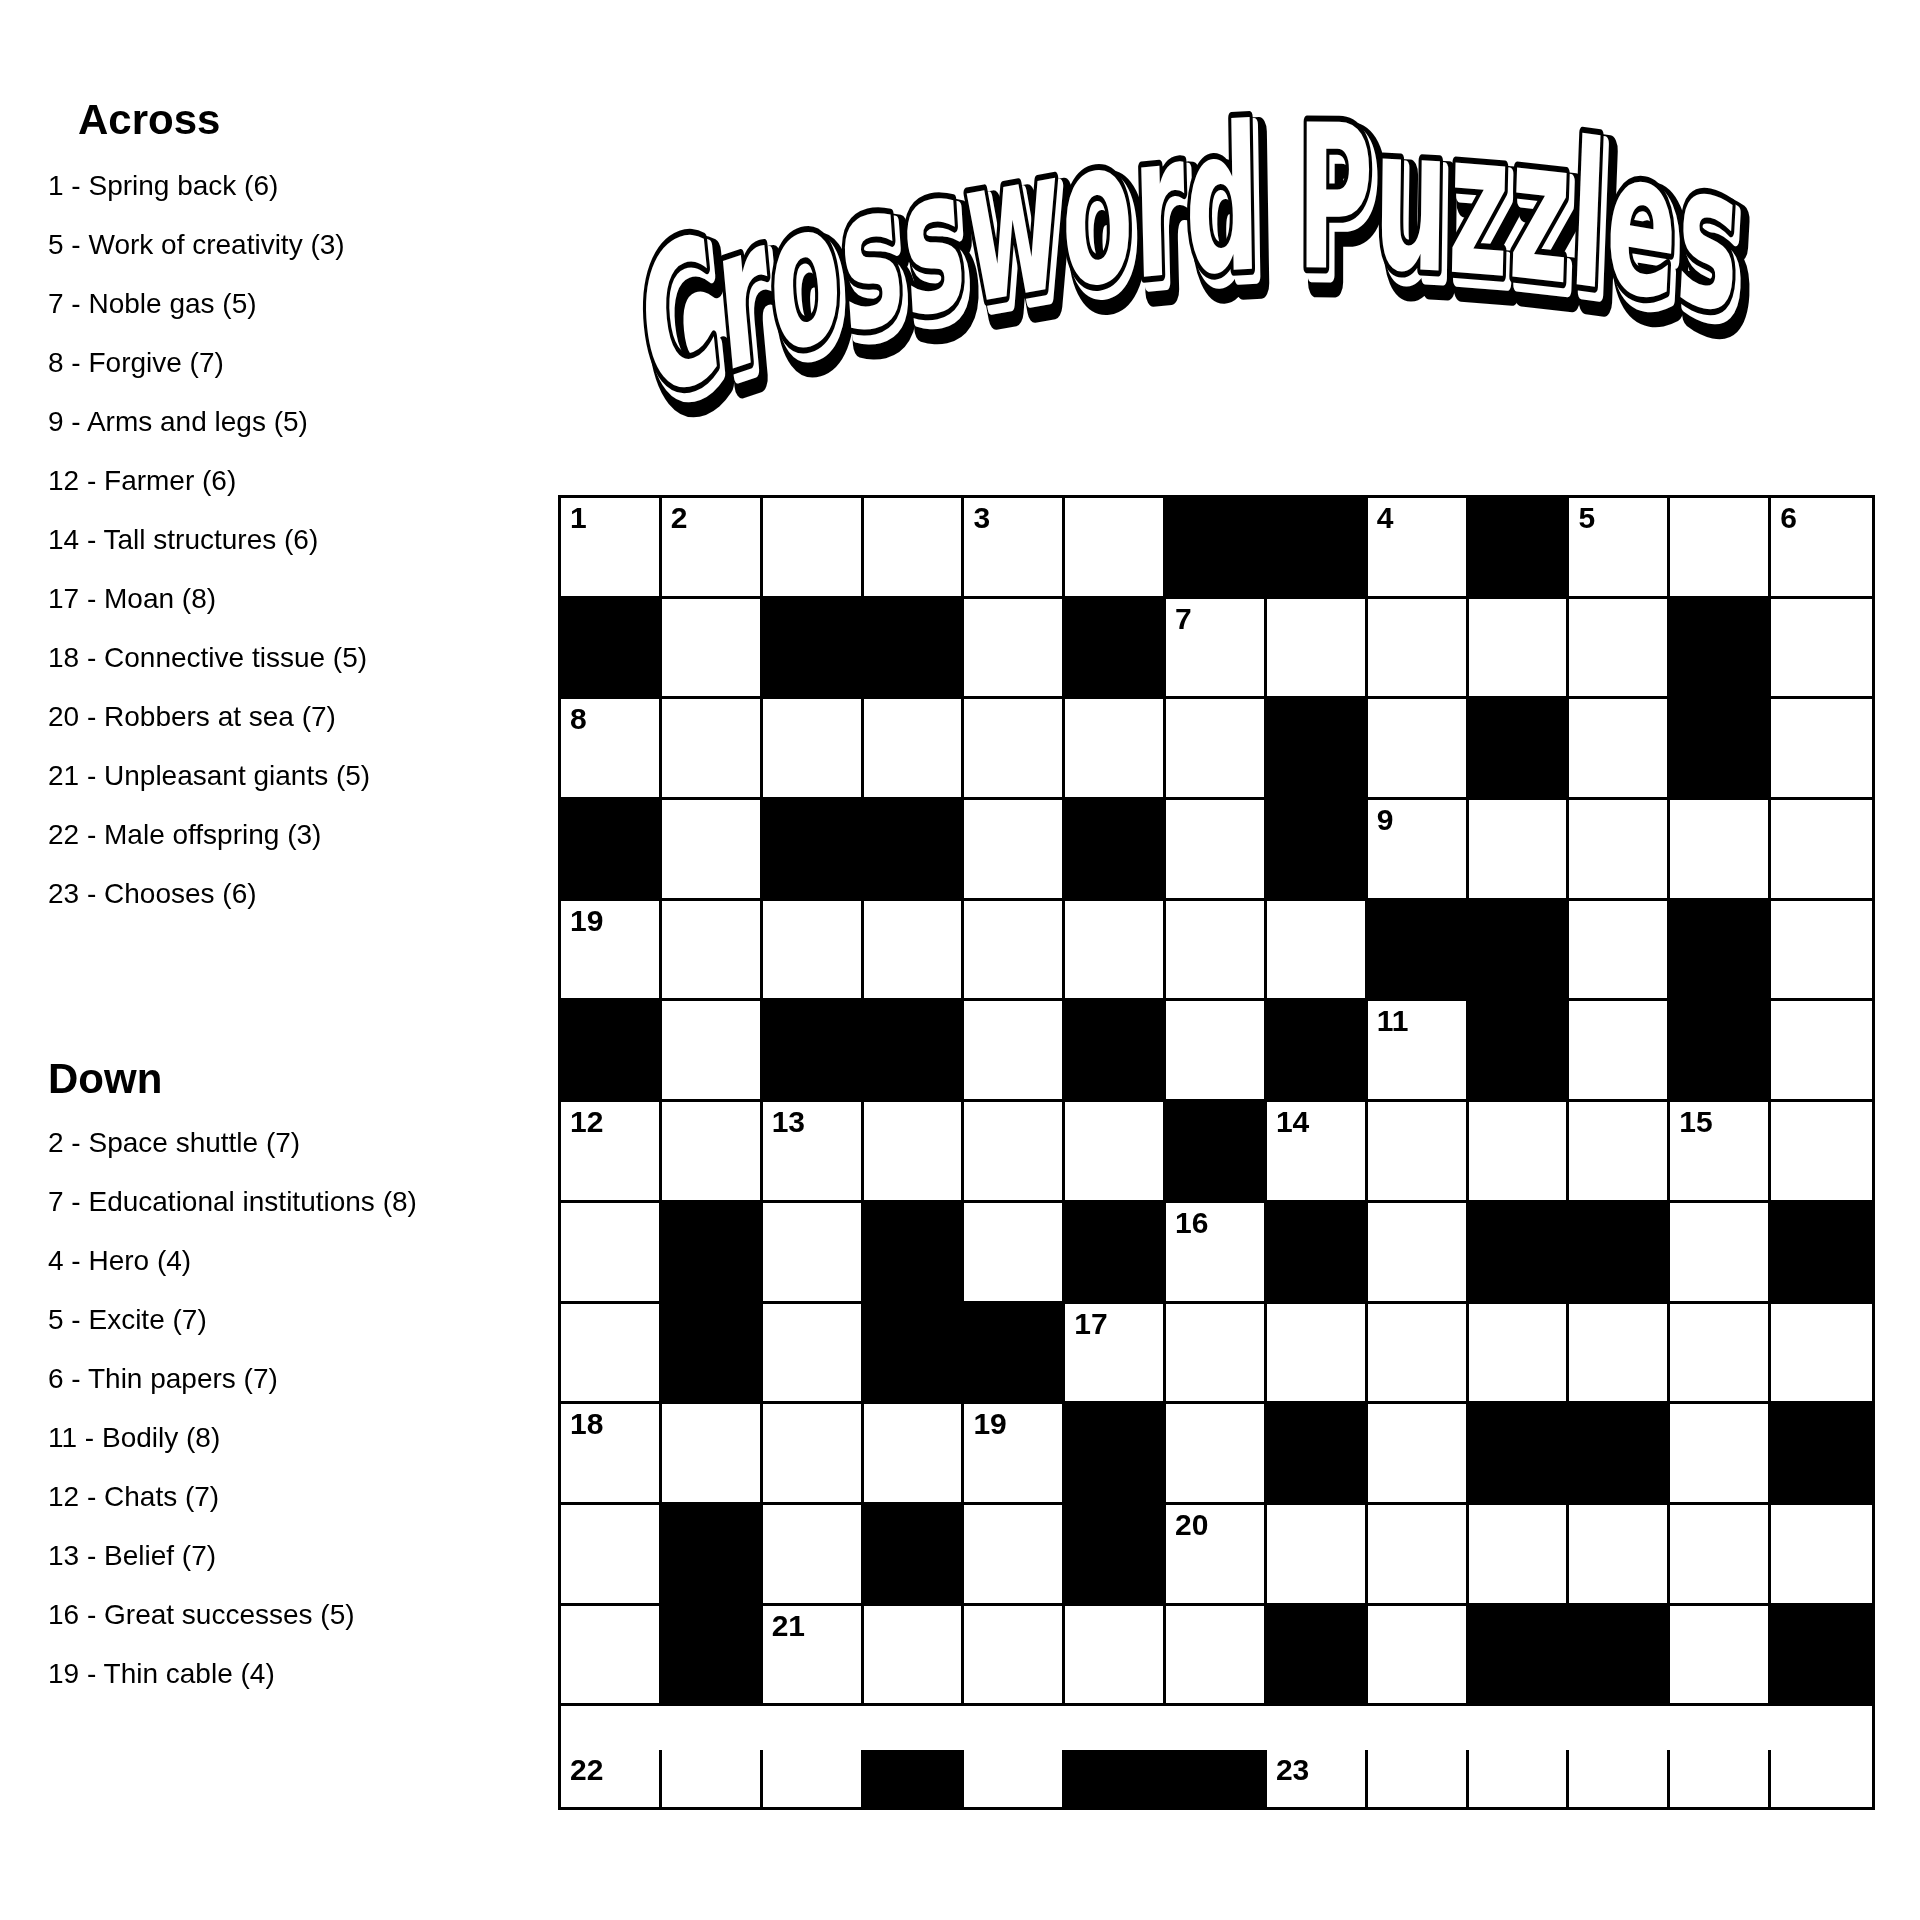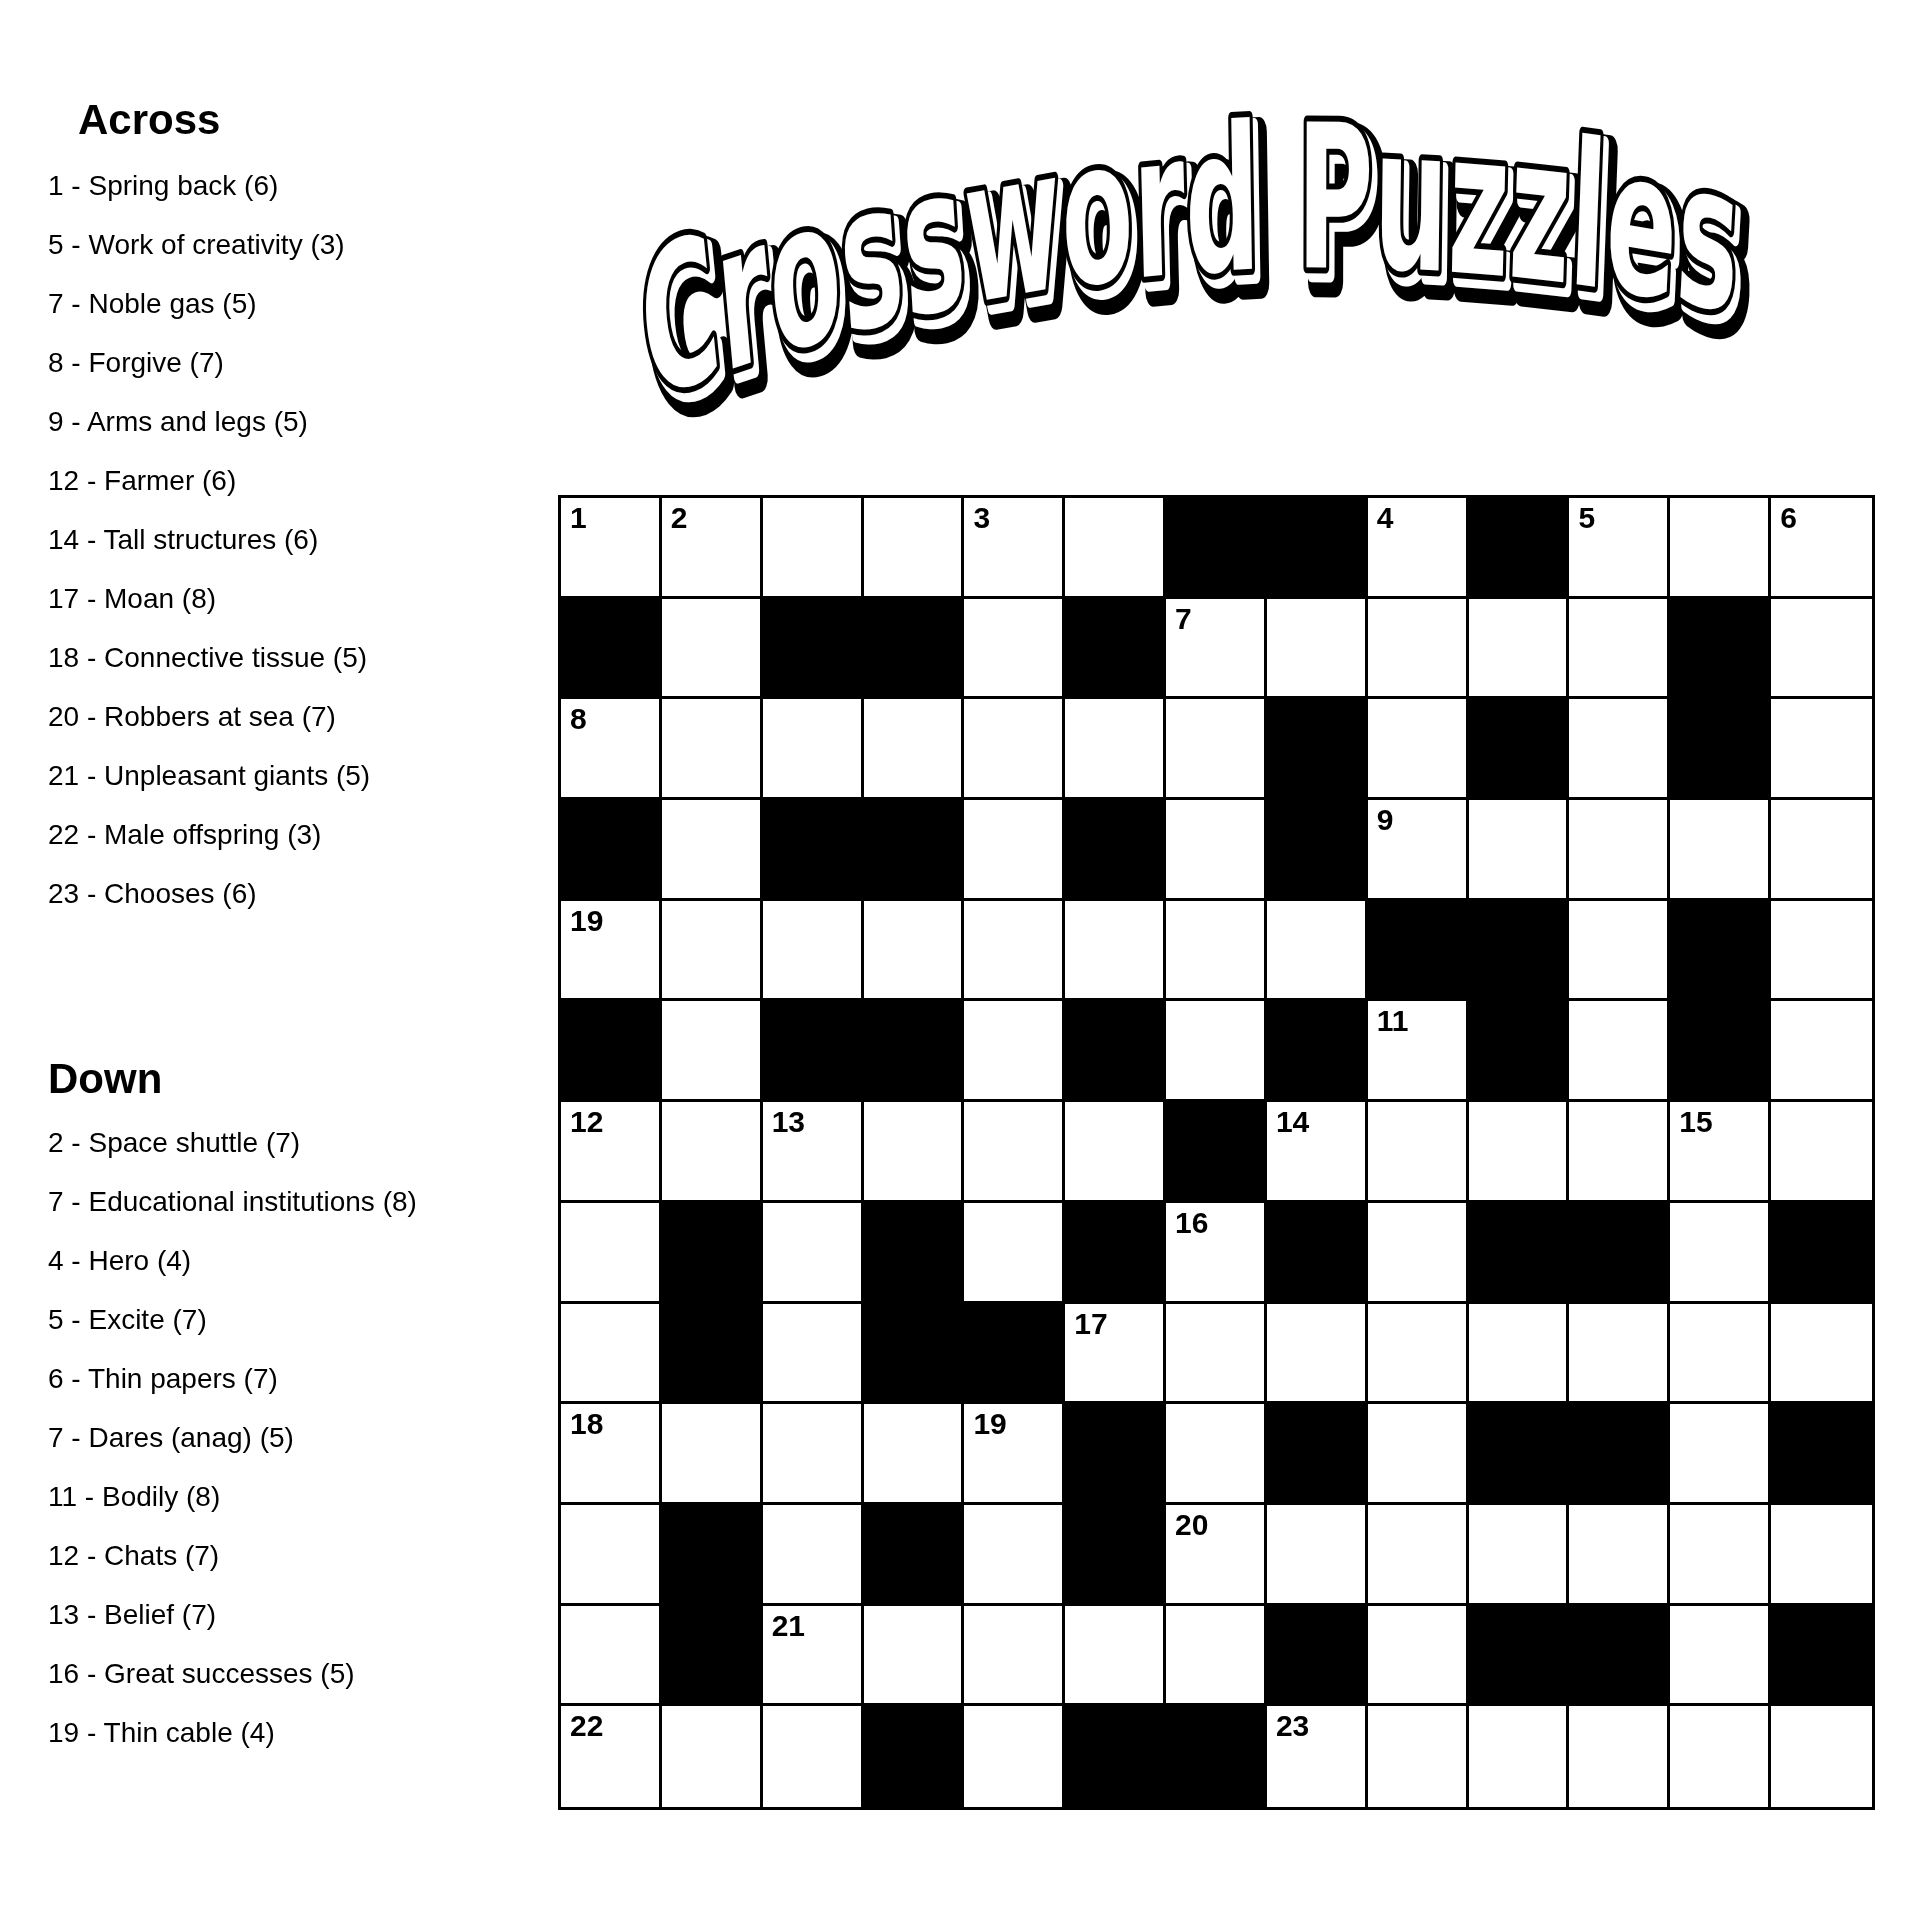--- a/index.html
+++ b/index.html
@@ -94,21 +94,21 @@
   }
   .cell {
     position: relative;
     box-sizing: border-box;
     background: #ffffff;
     border-right: 3px solid #000000;
     border-bottom: 3px solid #000000;
   }
   .cell.black { background: #000000; }
   .cell.last-col { border-right: none; }
-  .cell.last-row { border-bottom: none; }
+  .cell.last-row { border-bottom: none; margin-top: 44px; }
   .num {
     position: absolute;
     top: 5px;
     left: 9px;
     font-size: 30px;
     font-weight: bold;
     line-height: 1;
     color: #000000;
   }
 </style>
@@ -149,21 +149,20 @@
     <div class="clue">23 - Chooses (6)</div>
   </div>
 
 <div class="heading" id="down-head">Down</div>
 <div class="clues" id="down-list">
     <div class="clue">2 - Space shuttle (7)</div>
     <div class="clue">7 - Educational institutions (8)</div>
     <div class="clue">4 - Hero (4)</div>
     <div class="clue">5 - Excite (7)</div>
     <div class="clue">6 - Thin papers (7)</div>
-    <div class="clue">7 - Dares (anag) (5)</div>
     <div class="clue">11 - Bodily (8)</div>
     <div class="clue">12 - Chats (7)</div>
     <div class="clue">13 - Belief (7)</div>
     <div class="clue">16 - Great successes (5)</div>
     <div class="clue">19 - Thin cable (4)</div>
   </div>
 
 <div id="grid">
     <div class="cell">
       <span class="num">1</span>

